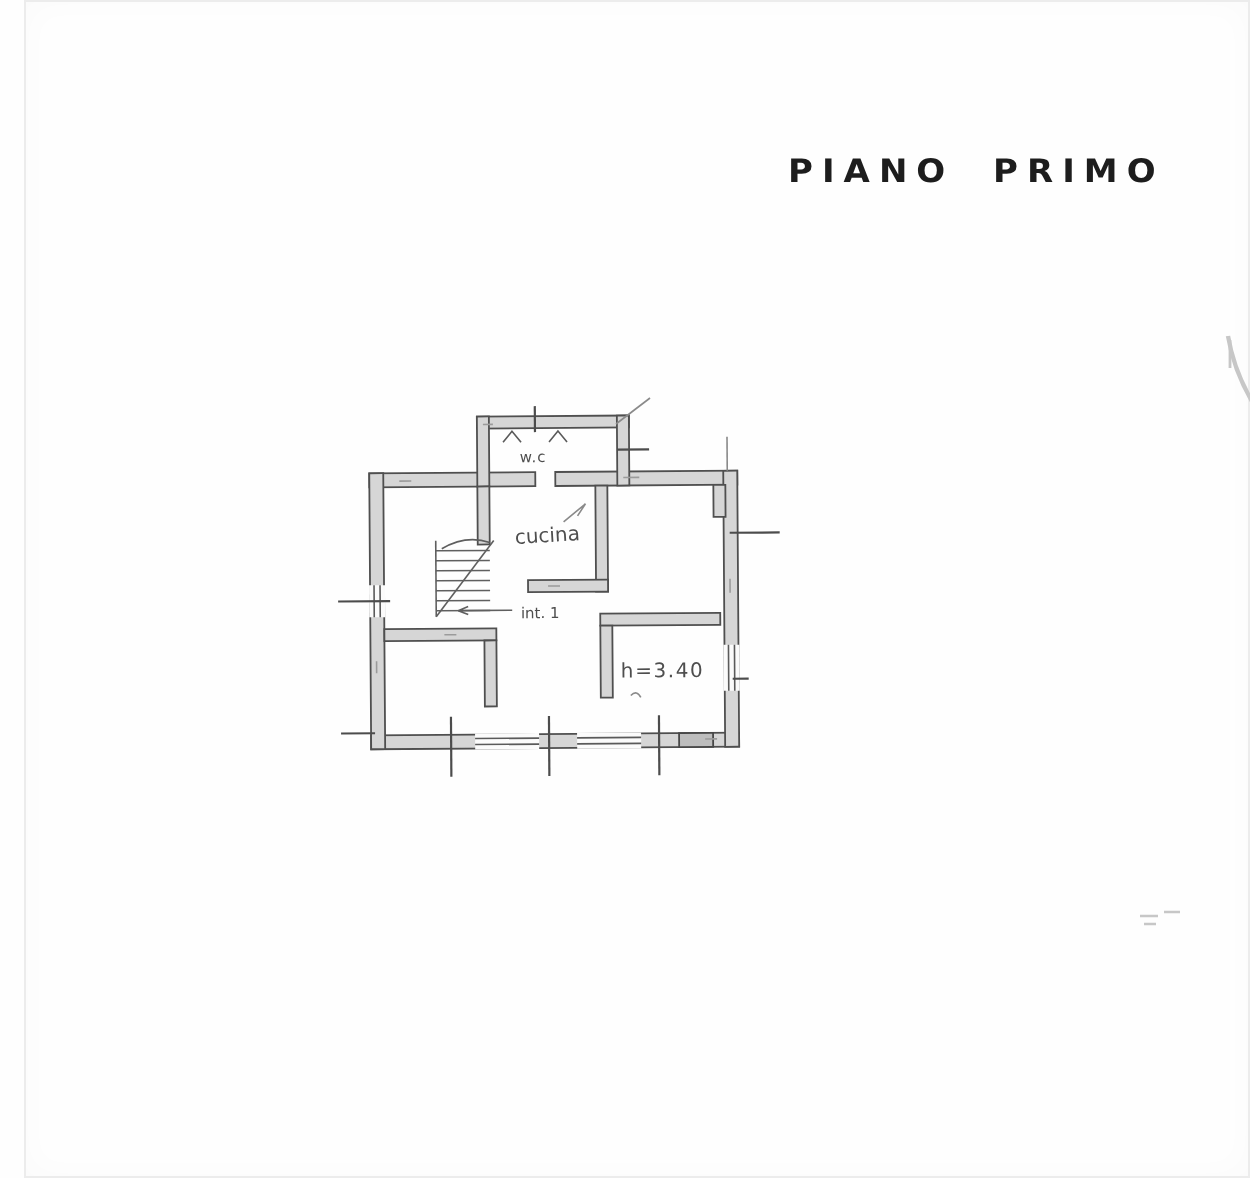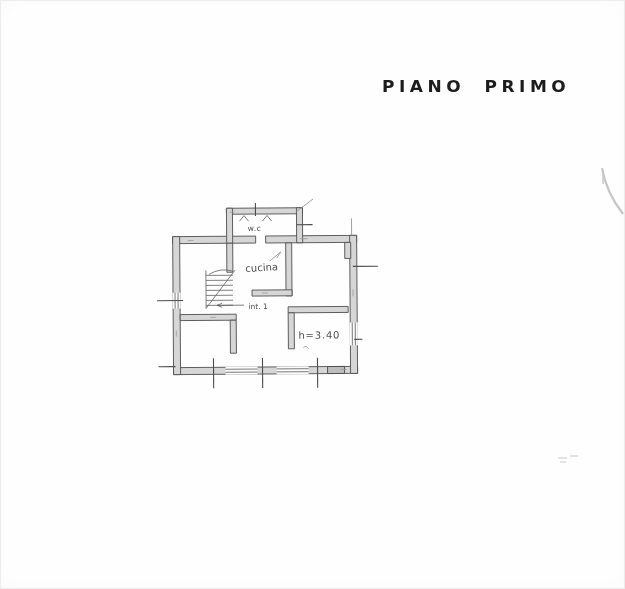--- a/index.html
+++ b/index.html
@@ -6,20 +6,21 @@
   body{
     width:625px;height:589px;
     background:#fefefe;
     position:relative;
     overflow:hidden;
     font-family:"DejaVu Sans", sans-serif;
   }
   .scan-page{
     position:absolute;inset:0;
     box-shadow:inset 0 0 0 1px #ececec, inset 0 0 18px rgba(0,0,0,0.02);
+    margin-left:12px;
   }
   .plan-title{
     position:absolute;
     left:382px;top:76px;
     font-size:17px;
     font-weight:600;
     color:#1d1d1d;
     letter-spacing:4.5px;
     word-spacing:9px;
     white-space:nowrap;

